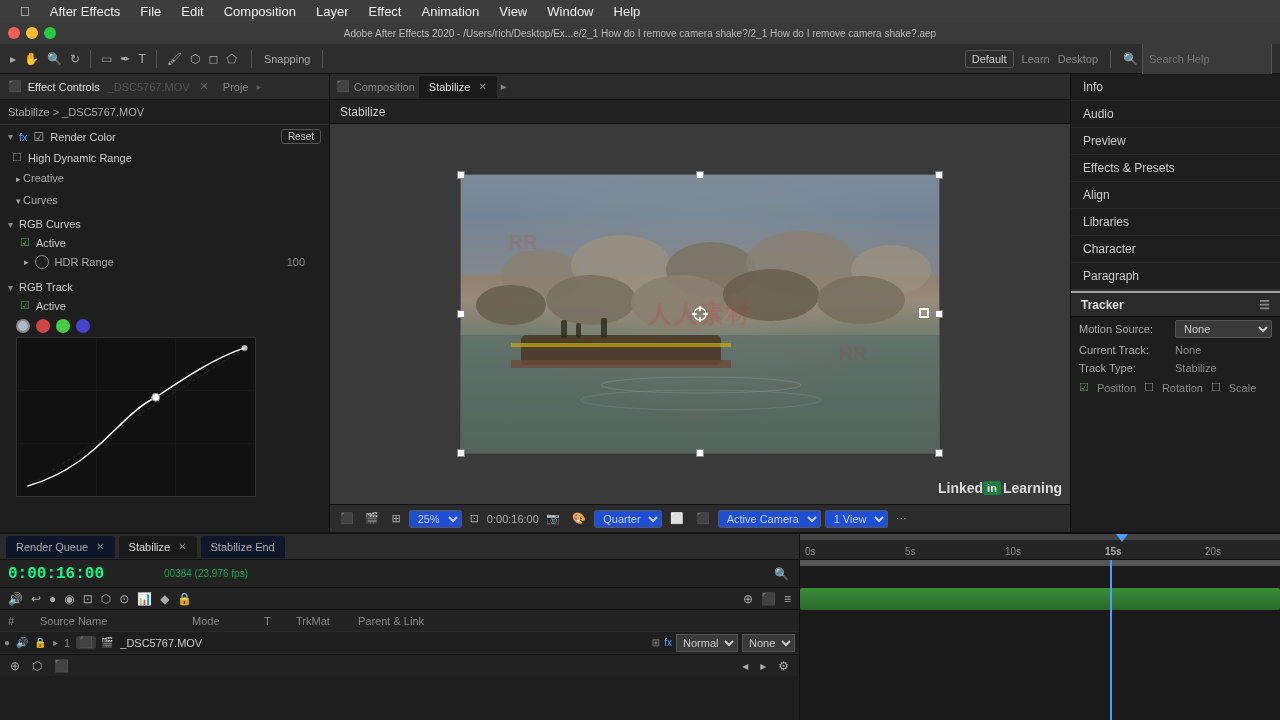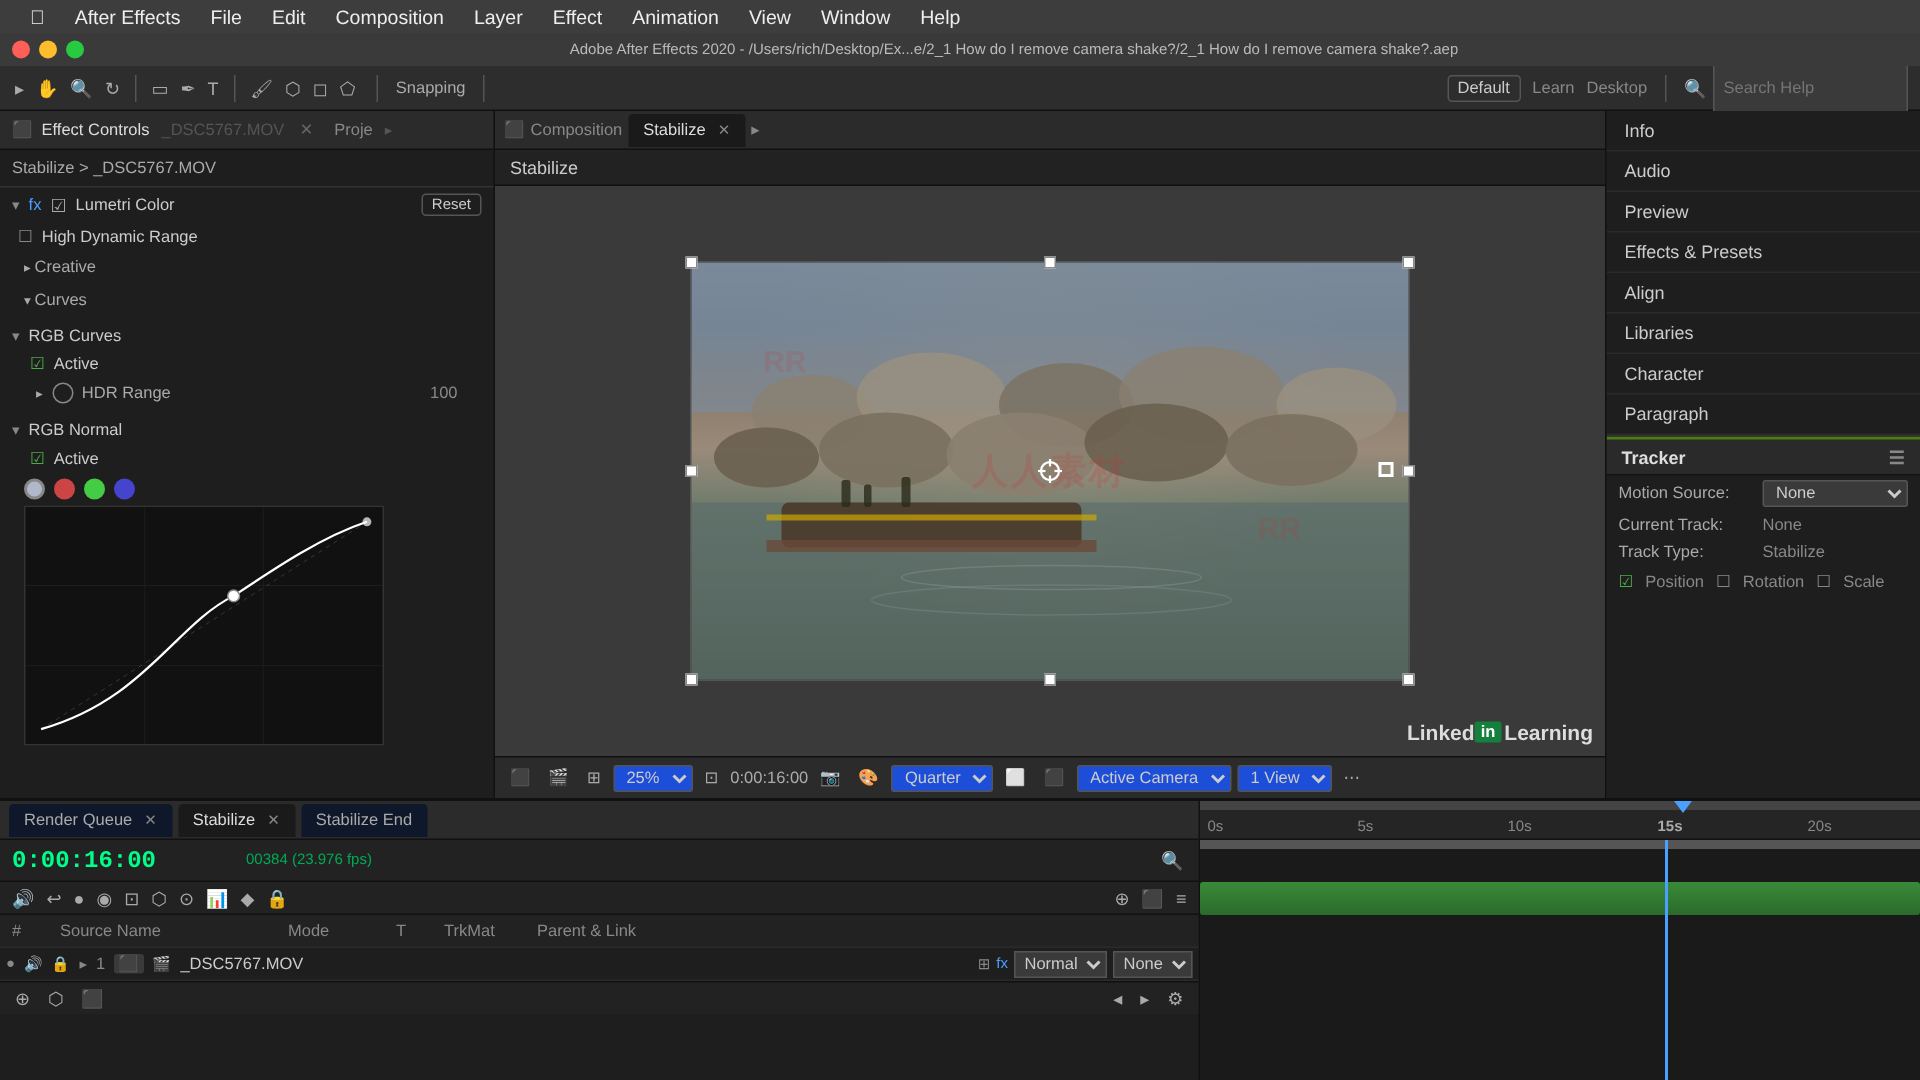--- a/index.html
+++ b/index.html
@@ -383,21 +383,21 @@
     .tracker-header {
       height: 26px;
       background: #2a2a2a;
       display: flex;
       align-items: center;
       padding: 0 10px;
       font-size: 12px;
       font-weight: bold;
       color: #ddd;
       border-bottom: 1px solid #111;
-      border-top: 2px solid #4d7c0f;
+      border-top: 2px solid #a3a3a3;
       justify-content: space-between;
     }
     .tracker-buttons {
       display: flex;
       flex-wrap: wrap;
       gap: 6px;
       padding: 8px;
     }
     .tracker-btn {
       background: #3a3a3a;
@@ -646,21 +646,21 @@
   <span class="menu-item">Window</span>
   <span class="menu-item">Help</span>
 </div>
 
 <div class="title-bar">
   <div class="traffic-lights">
     <div class="traffic-light tl-close"></div>
     <div class="traffic-light tl-min"></div>
     <div class="traffic-light tl-max"></div>
   </div>
-  <div class="title-bar-title" style="font-size:10px; color:#bbb; max-width:700px; overflow:hidden; text-overflow:ellipsis; white-space:nowrap;margin-left:36px;">Adobe After Effects 2020 - /Users/rich/Desktop/Ex...e/2_1 How do I remove camera shake?/2_1 How do I remove camera shake?.aep</div>
+  <div class="title-bar-title" style="font-size:10px; color:#bbb; max-width:700px; overflow:hidden; text-overflow:ellipsis; white-space:nowrap;">Adobe After Effects 2020 - /Users/rich/Desktop/Ex...e/2_1 How do I remove camera shake?/2_1 How do I remove camera shake?.aep</div>
 </div>
 
 <div class="main-toolbar">
   <div style="display:flex; align-items:center; gap:4px;">
     <span class="icon-btn">▸</span>
     <span class="icon-btn">✋</span>
     <span class="icon-btn">🔍</span>
     <span class="icon-btn">↻</span>
     <div class="toolbar-separator"></div>
     <span class="icon-btn">▭</span>
@@ -704,21 +704,21 @@
       </div>
 
       <div class="layer-info">
         <span>Stabilize &gt; _DSC5767.MOV</span>
       </div>
 
       <div class="effect-row" style="padding: 4px 8px;">
         <span style="color:#888; font-size:10px;">▾</span>
         <span style="color:#4a9fff; font-size:11px;">fx</span>
         <span style="color:#aaa; font-size:12px;">☑</span>
-        <span>Lumetri Color</span>
+        <span>Render Color</span>
         <button class="reset-btn">Reset</button>
       </div>
 
       <div class="checkbox-row">
         <span style="color:#888; font-size:11px;">☐</span>
         <span>High Dynamic Range</span>
       </div>
 
       <div class="property-section">
         <div class="property-label has-arrow">Creative</div>
@@ -737,21 +737,21 @@
           <span>Active</span>
         </div>
         <div class="property-label has-arrow" style="display:flex; gap:6px; align-items:center;">
           <span style="width:14px; height:14px; border-radius:50%; border:1px solid #888; display:inline-block; cursor:pointer;"></span>
           <span>HDR Range</span>
           <span style="color:#888; margin-left:auto;">100</span>
         </div>
         <div style="height:6px;"></div>
         <div class="rgb-curves-header">
           <span style="color:#888; font-size:10px;">▾</span>
-          <span>RGB Normal</span>
+          <span>RGB Track</span>
         </div>
         <div class="checkbox-row">
           <span style="color:#4aaa44; font-size:11px;">☑</span>
           <span>Active</span>
         </div>
 
         <div class="curve-dots" style="margin: 4px 8px;">
           <div class="curve-dot" style="background:#b0b8cc; border:2px solid #888;"></div>
           <div class="curve-dot" style="background:#cc4444;"></div>
           <div class="curve-dot" style="background:#44cc44;"></div>

